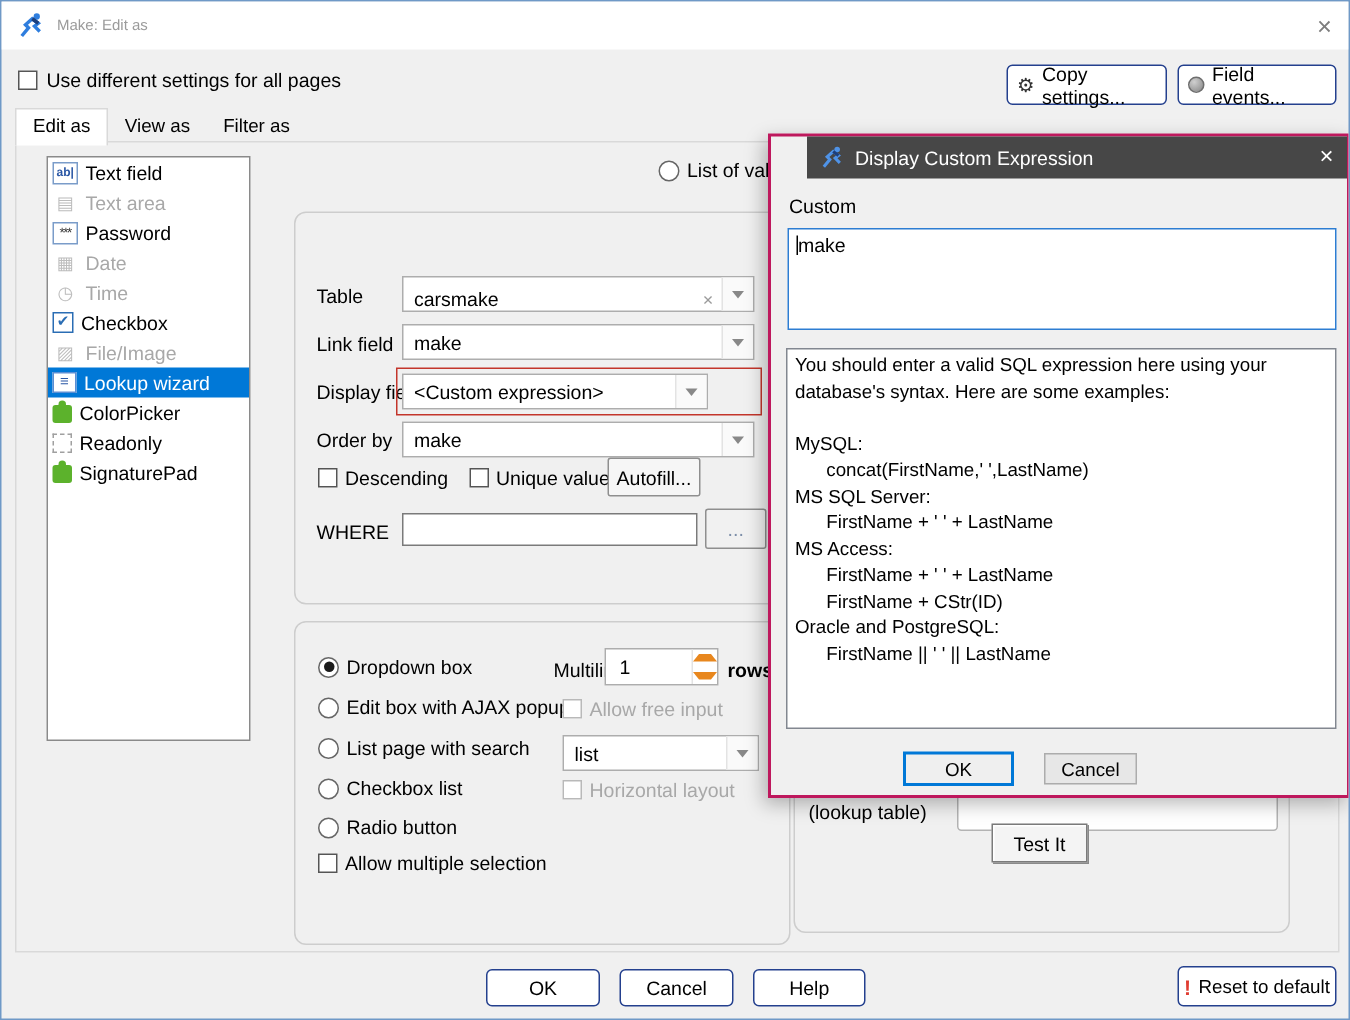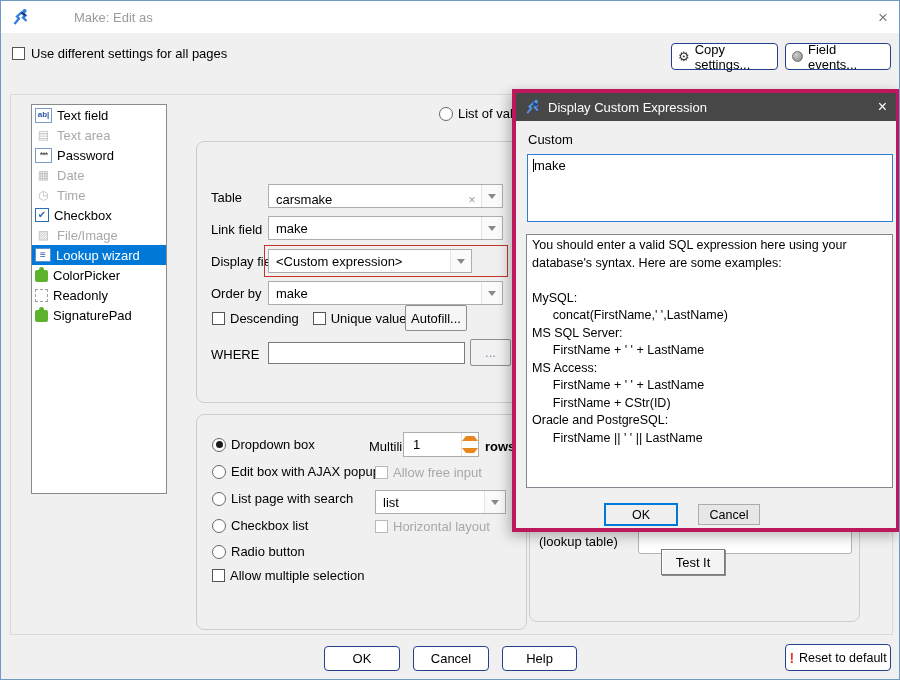--- a/index.html
+++ b/index.html
@@ -5,21 +5,21 @@
   * { box-sizing: border-box; margin: 0; padding: 0; }
   html, body { width: 900px; height: 680px; background: #e8e8e8; }
   .window {
     position: relative; width: 900px; height: 680px; background: #f0f0f0;
     border: 1px solid #6f99c7; overflow: hidden;
     font-family: "Liberation Sans", sans-serif; color: #000;
   }
   
   .titlebar { position: absolute; left: 0; top: 0; width: 100%; height: 32px; background: #fff;
     display: flex; align-items: center; padding: 0 11px; gap: 8px; }
-  .wtitle { font-size: 13px; color: #9b9b9b; margin-left: 36px; }
+  .wtitle { font-size: 10px; color: #9b9b9b; }
   .wclose { margin-left: auto; font-size: 17px; color: #7d7d7d; line-height: 1; }
   .runner { width: 18px; height: 18px; flex: none; }
   
   .chk-row { position: absolute; left: 11px; top: 45px; display: flex; align-items: center; gap: 6px; font-size: 13px; }
   .checkbox { width: 13px; height: 13px; background: #fff; border: 1px solid #555; flex: none; }
   .checkbox.dis { border-color: #b9b9b9; }
   .btn-outline { position: absolute; height: 27px; background: #fff; border: 1px solid #24408e; border-radius: 4px;
     display: flex; align-items: center; justify-content: center; gap: 5px; font-size: 13px; padding: 0 6px; }
   #btn-copy { left: 670px; top: 42px; width: 107px; }
   #btn-fieldev { left: 784px; top: 42px; width: 106px; }
@@ -88,21 +88,21 @@
   
   .btn-footer { position:absolute; top:645px; height:25px; background:#fff; border:1px solid #24408e; border-radius:4px;
     font-size:13px; display:flex; align-items:center; justify-content:center; gap:5px; }
   #f-ok { left:323px; width:76px; }
   #f-cancel { left:412px; width:76px; }
   #f-help { left:501px; width:75px; }
   #f-reset { left:784px; top:643px; width:106px; height:27px; font-size:12.5px; }
   .excl { color:#e03c31; font-weight:bold; font-size:14px; }
   
   .dialog { position:absolute; left:511px; top:88px; width:388px; height:443px; background:#f0f0f0;
-    border:4px solid #be185d; box-shadow:-3px 4px 12px rgba(0,0,0,.28); z-index:50; }
+    border:2px solid #be185d; box-shadow:-3px 4px 12px rgba(0,0,0,.28); z-index:50;padding-left:24px; }
   .dlg-title { height:28px; background:#474747; display:flex; align-items:center; gap:7px; padding:0 9px; }
   .dlg-title .t { color:#fff; font-size:13px; }
   .dlg-close { margin-left:auto; color:#fff; font-size:16px; line-height:1; }
   .dlg-custom-label { position:absolute; left:12px; top:39px; font-size:13px; }
   .expr-box { position:absolute; left:11px; top:61px; width:366px; height:68px; background:#fff; border:1px solid #2d7dd2;
     font-size:13px; padding:3px 5px; }
   .caret { display:inline-block; width:1px; height:13px; background:#000; vertical-align:-2px; }
   .help-box { position:absolute; left:10px; top:141px; width:367px; height:254px; background:#fff; border:1px solid #828790;
     font-size:12.5px; line-height:17.5px; padding:2px 5px; white-space:pre-wrap; }
   .dlg-btn { position:absolute; font-size:12.5px; display:flex; align-items:center; justify-content:center; }
@@ -131,20 +131,25 @@
 
   <div class="btn-outline" id="btn-copy">
     <span class="gear">⚙</span>
     <span>Copy settings...</span>
   </div>
   <div class="btn-outline" id="btn-fieldev">
     <span class="dot-icon"></span>
     <span>Field events...</span>
   </div>
 
+  <div class="tabstrip">
+      <div class="tab active"><span>Edit as</span></div>
+      <div class="tab"><span>View as</span></div>
+      <div class="tab"><span>Filter as</span></div>
+    </div>
   <div class="tab-panel"></div>
 
   <div class="sidebar">
       <div class="sidebar-item enabled" data-icon="text-field-icon">
       <span class="li-icon">
           <i>ab|</i>
         </span>
       <span class="li-label">Text field</span>
     </div>
       <div class="sidebar-item disabled" data-icon="text-area-icon">

